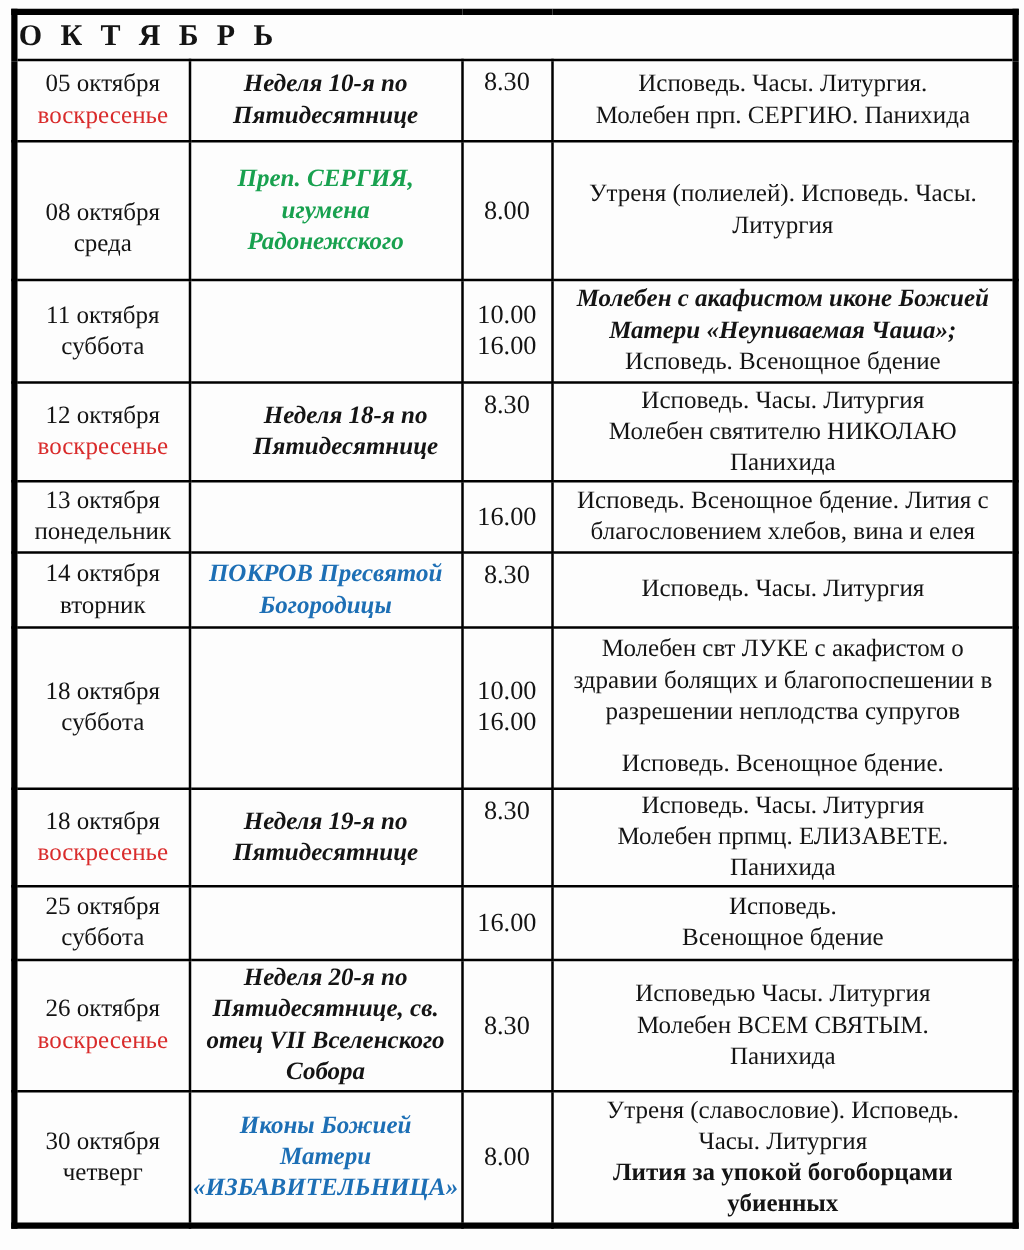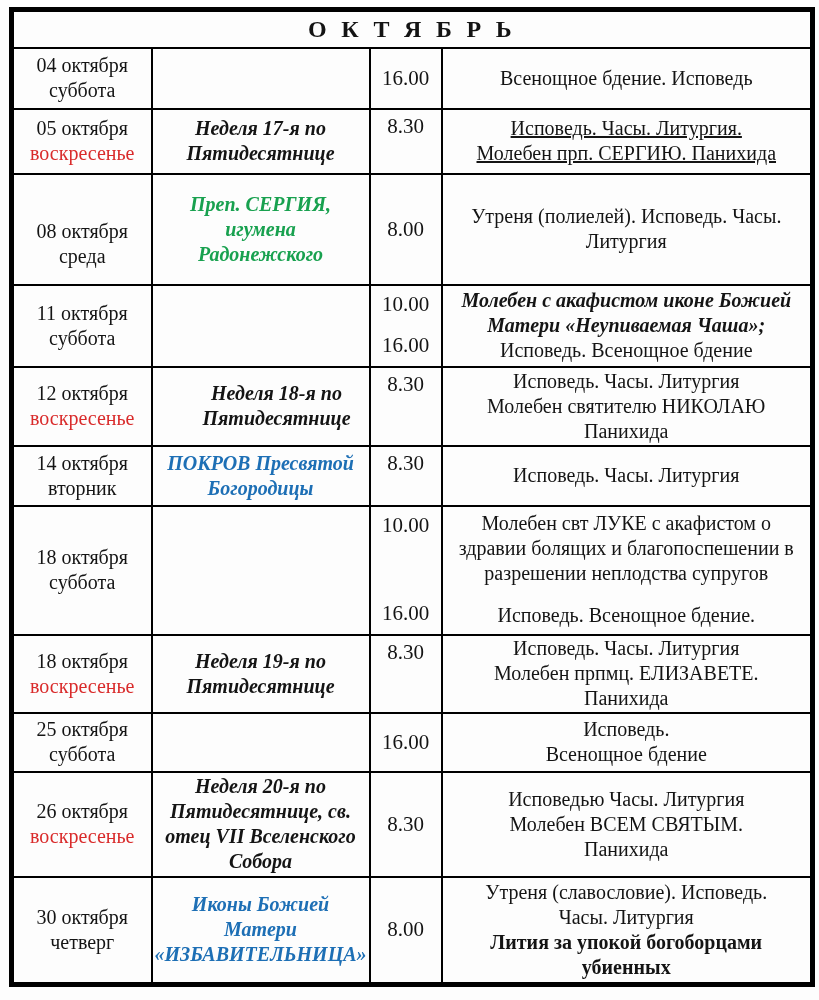--- a/index.html
+++ b/index.html
@@ -32,35 +32,35 @@
   table.schedule td{
     border:2px solid var(--c-border);
     padding:0;
     vertical-align:middle;
   }
   th.month-header{
     height:38px;
     font-size:24px;
     font-weight:bold;
     letter-spacing:0.18em;
-    text-align:center;
+    text-align:left;
     border-bottom-width:2px !important;
   }
   .cell{
     display:flex;
     flex-direction:column;
     justify-content:center;
     align-items:center;
     text-align:center;
     width:100%;
     font-size:20px;
     line-height:25px;
   }
   .cell.v-top{justify-content:flex-start;padding-top:4px;}
-  .cell.v-split{justify-content:space-between;padding:6px 0 8px;}
+  .cell.v-split{justify-content:center;padding:6px 0 8px;}
   .cell.v-spread{justify-content:space-between;padding:4px 0 6px;}
   .date-line{white-space:nowrap;}
   .weekday{white-space:nowrap;}
   .weekday.red{color:var(--c-red);}
   .feast-label{
     font-weight:bold;
     font-style:italic;
     white-space:pre-line;
   }
   .feast-label.green{color:var(--c-green);}
@@ -82,57 +82,38 @@
       <col style="width:371px">
     </colgroup>
     <thead>
       <tr>
         <th class="month-header" colspan="4">О К Т Я Б Р Ь</th>
       </tr>
     </thead>
     <tbody>
         <tr>
           <td>
-            <div class="cell" style="height: 59px;">
-              <span class="date-line">04 октября</span>
-              <span class="weekday">суббота</span>
-            </div>
-          </td>
-          <td></td>
-          <td>
-            <div class="cell" style="height: 59px;">
-              <span class="time-label">16.00</span>
-            </div>
-          </td>
-          <td>
-            <div class="cell" style="height: 59px;">
-              <span class="service-text">Всенощное бдение. Исповедь</span>
-            </div>
-          </td>
-        </tr>
-        <tr>
-          <td>
             <div class="cell" style="height: 63px;">
               <span class="date-line">05 октября</span>
               <span class="weekday red">воскресенье</span>
             </div>
           </td>
           <td>
             <div class="cell" style="height: 63px;">
-              <span class="feast-label black">Неделя 17-я по
+              <span class="feast-label black">Неделя 10-я по
 Пятидесятнице</span>
             </div>
           </td>
           <td>
             <div class="cell v-top" style="height: 63px;">
               <span class="time-label">8.30</span>
             </div>
           </td>
           <td>
-            <div class="cell" style="height: 63px; text-decoration: underline;">
+            <div class="cell" style="height: 63px;">
               <span class="service-text">Исповедь. Часы. Литургия.
 Молебен прп. СЕРГИЮ. Панихида</span>
             </div>
           </td>
         </tr>
         <tr>
           <td>
             <div class="cell" style="height: 79px; margin-top: 30px;">
               <span class="date-line">08 октября</span>
               <span class="weekday">среда</span>
@@ -195,20 +176,40 @@
           <td>
             <div class="cell v-top" style="height: 77px;">
               <span class="time-label">8.30</span>
             </div>
           </td>
           <td>
             <div class="cell" style="height: 77px;">
               <span class="service-text">Исповедь. Часы. Литургия
 Молебен святителю НИКОЛАЮ
 Панихида</span>
+            </div>
+          </td>
+        </tr>
+        <tr>
+          <td>
+            <div class="cell" style="height: 55px;">
+              <span class="date-line">13 октября</span>
+              <span class="weekday">понедельник</span>
+            </div>
+          </td>
+          <td></td>
+          <td>
+            <div class="cell" style="height: 55px;">
+              <span class="time-label">16.00</span>
+            </div>
+          </td>
+          <td>
+            <div class="cell" style="height: 55px;">
+              <span class="service-text">Исповедь. Всенощное бдение. Лития с
+благословением хлебов, вина и елея</span>
             </div>
           </td>
         </tr>
         <tr>
           <td>
             <div class="cell" style="height: 58px;">
               <span class="date-line">14 октября</span>
               <span class="weekday">вторник</span>
             </div>
           </td>

